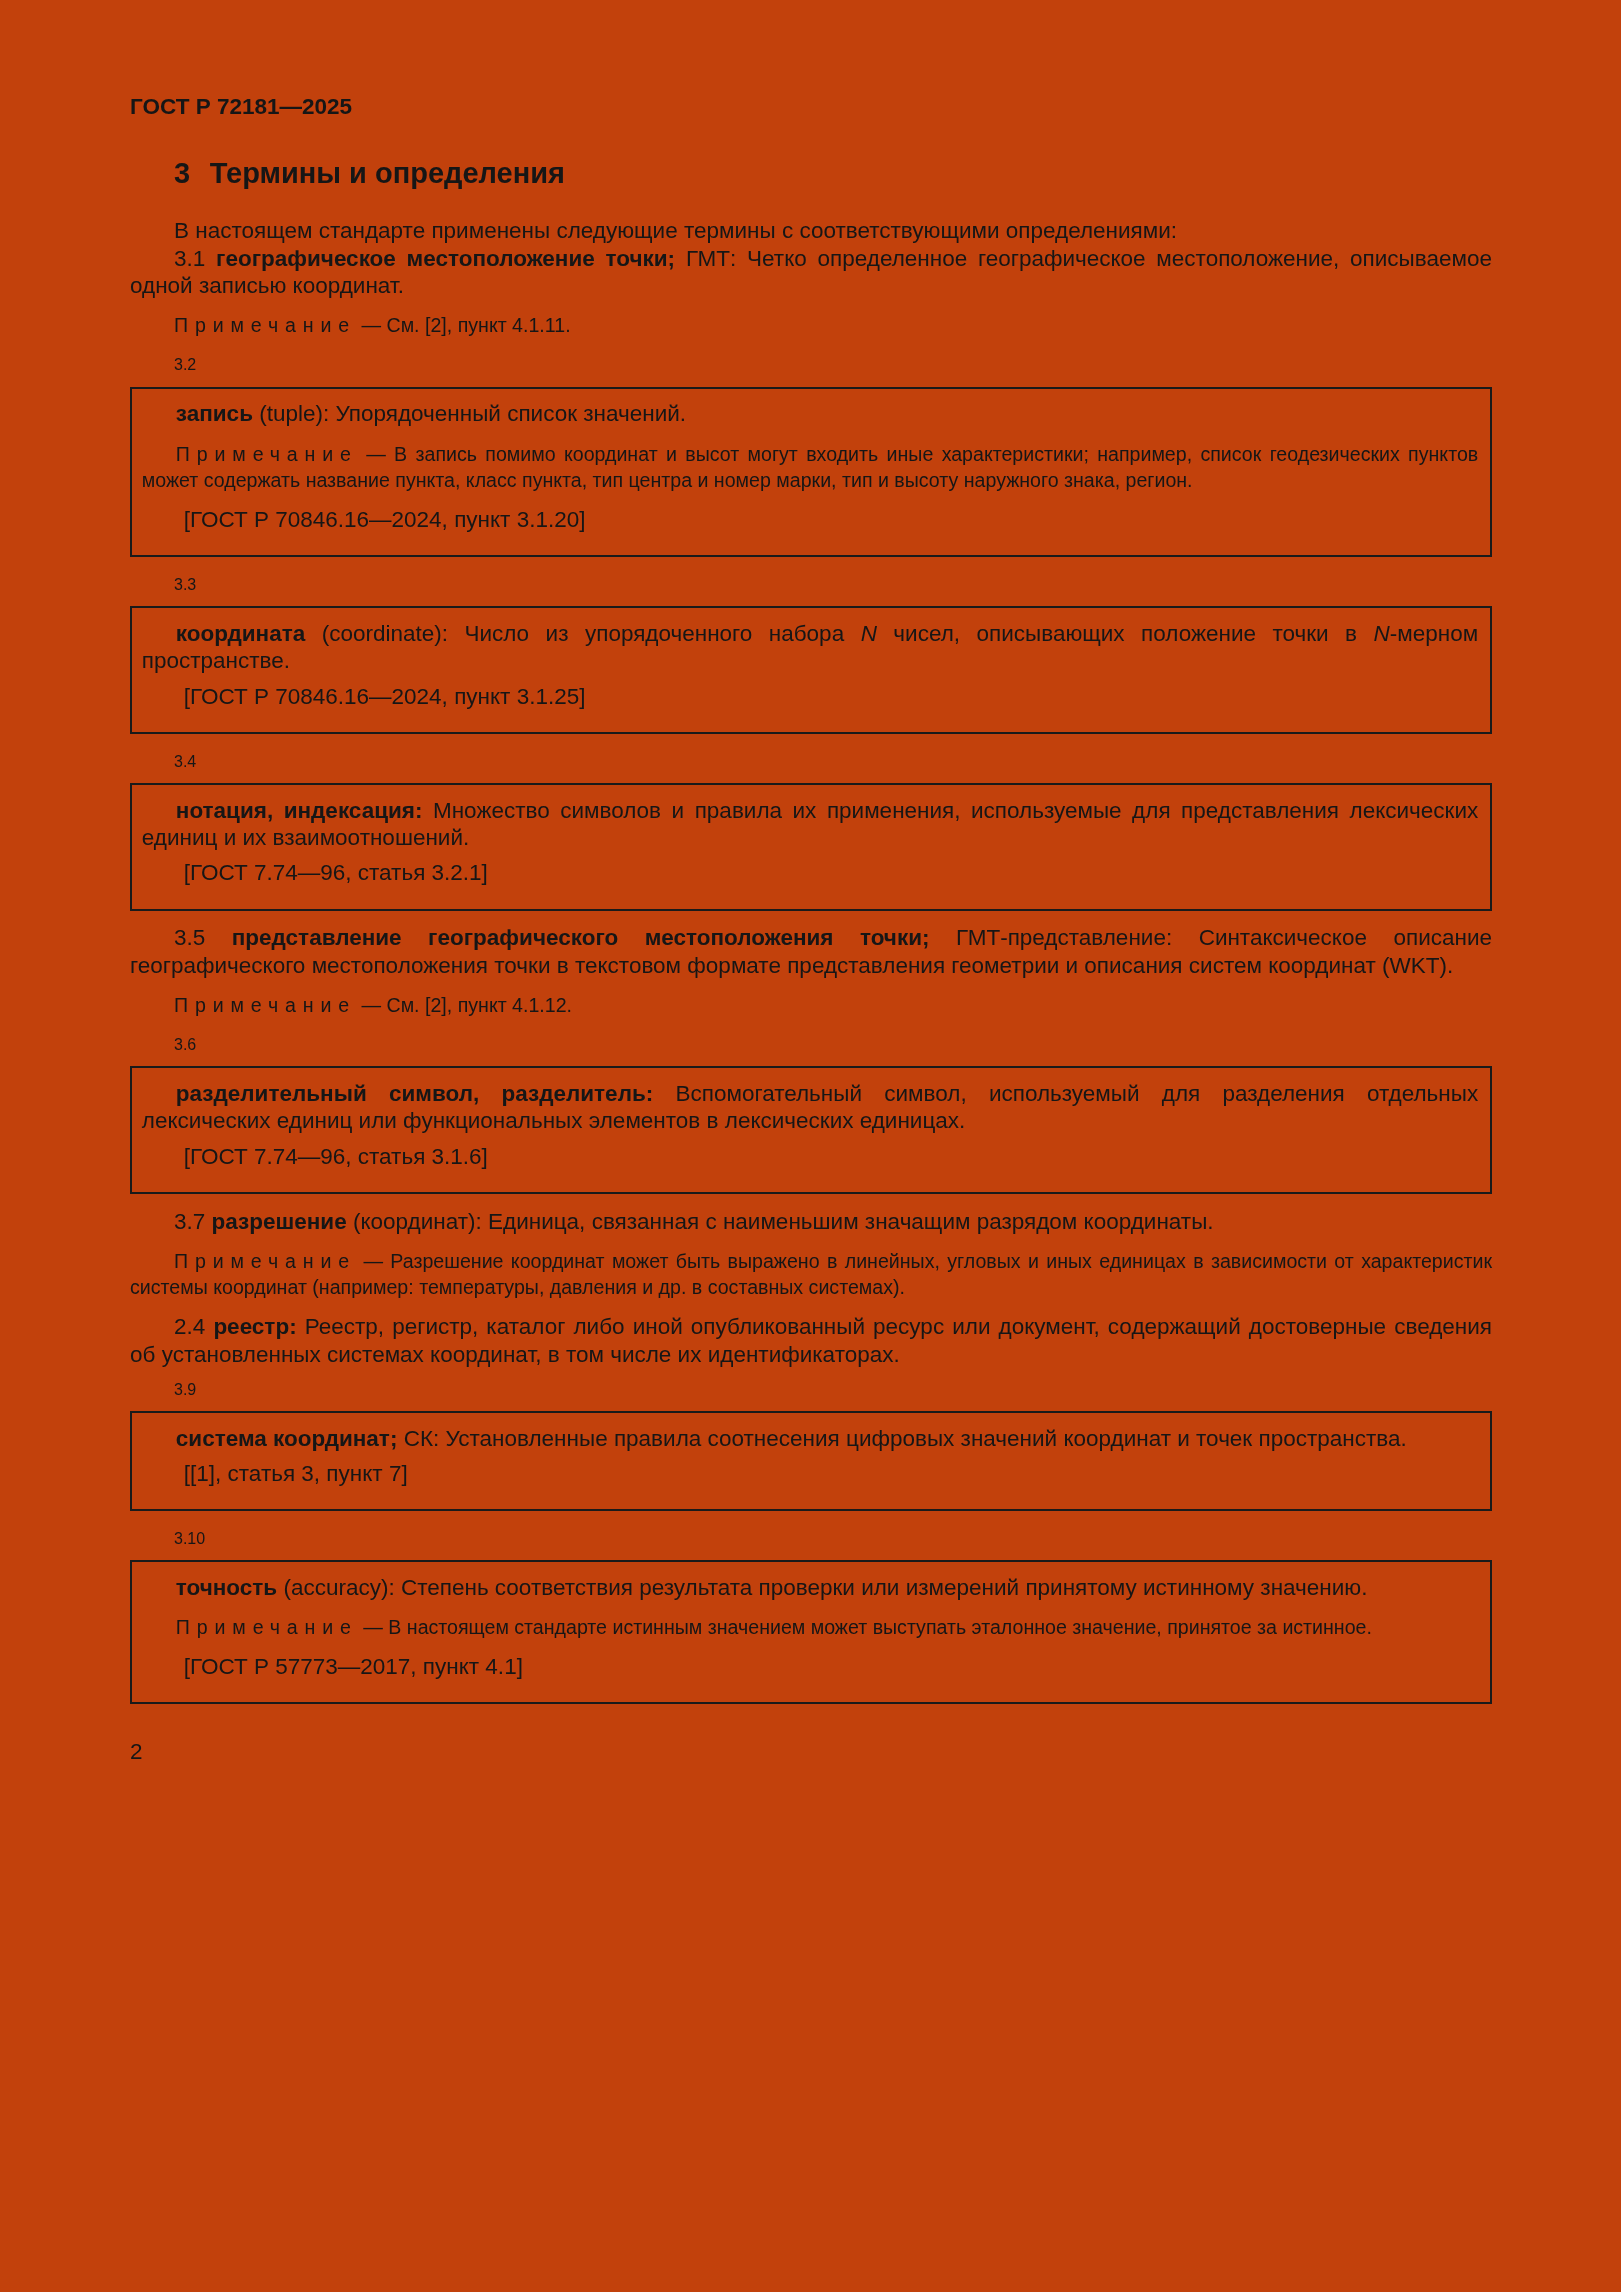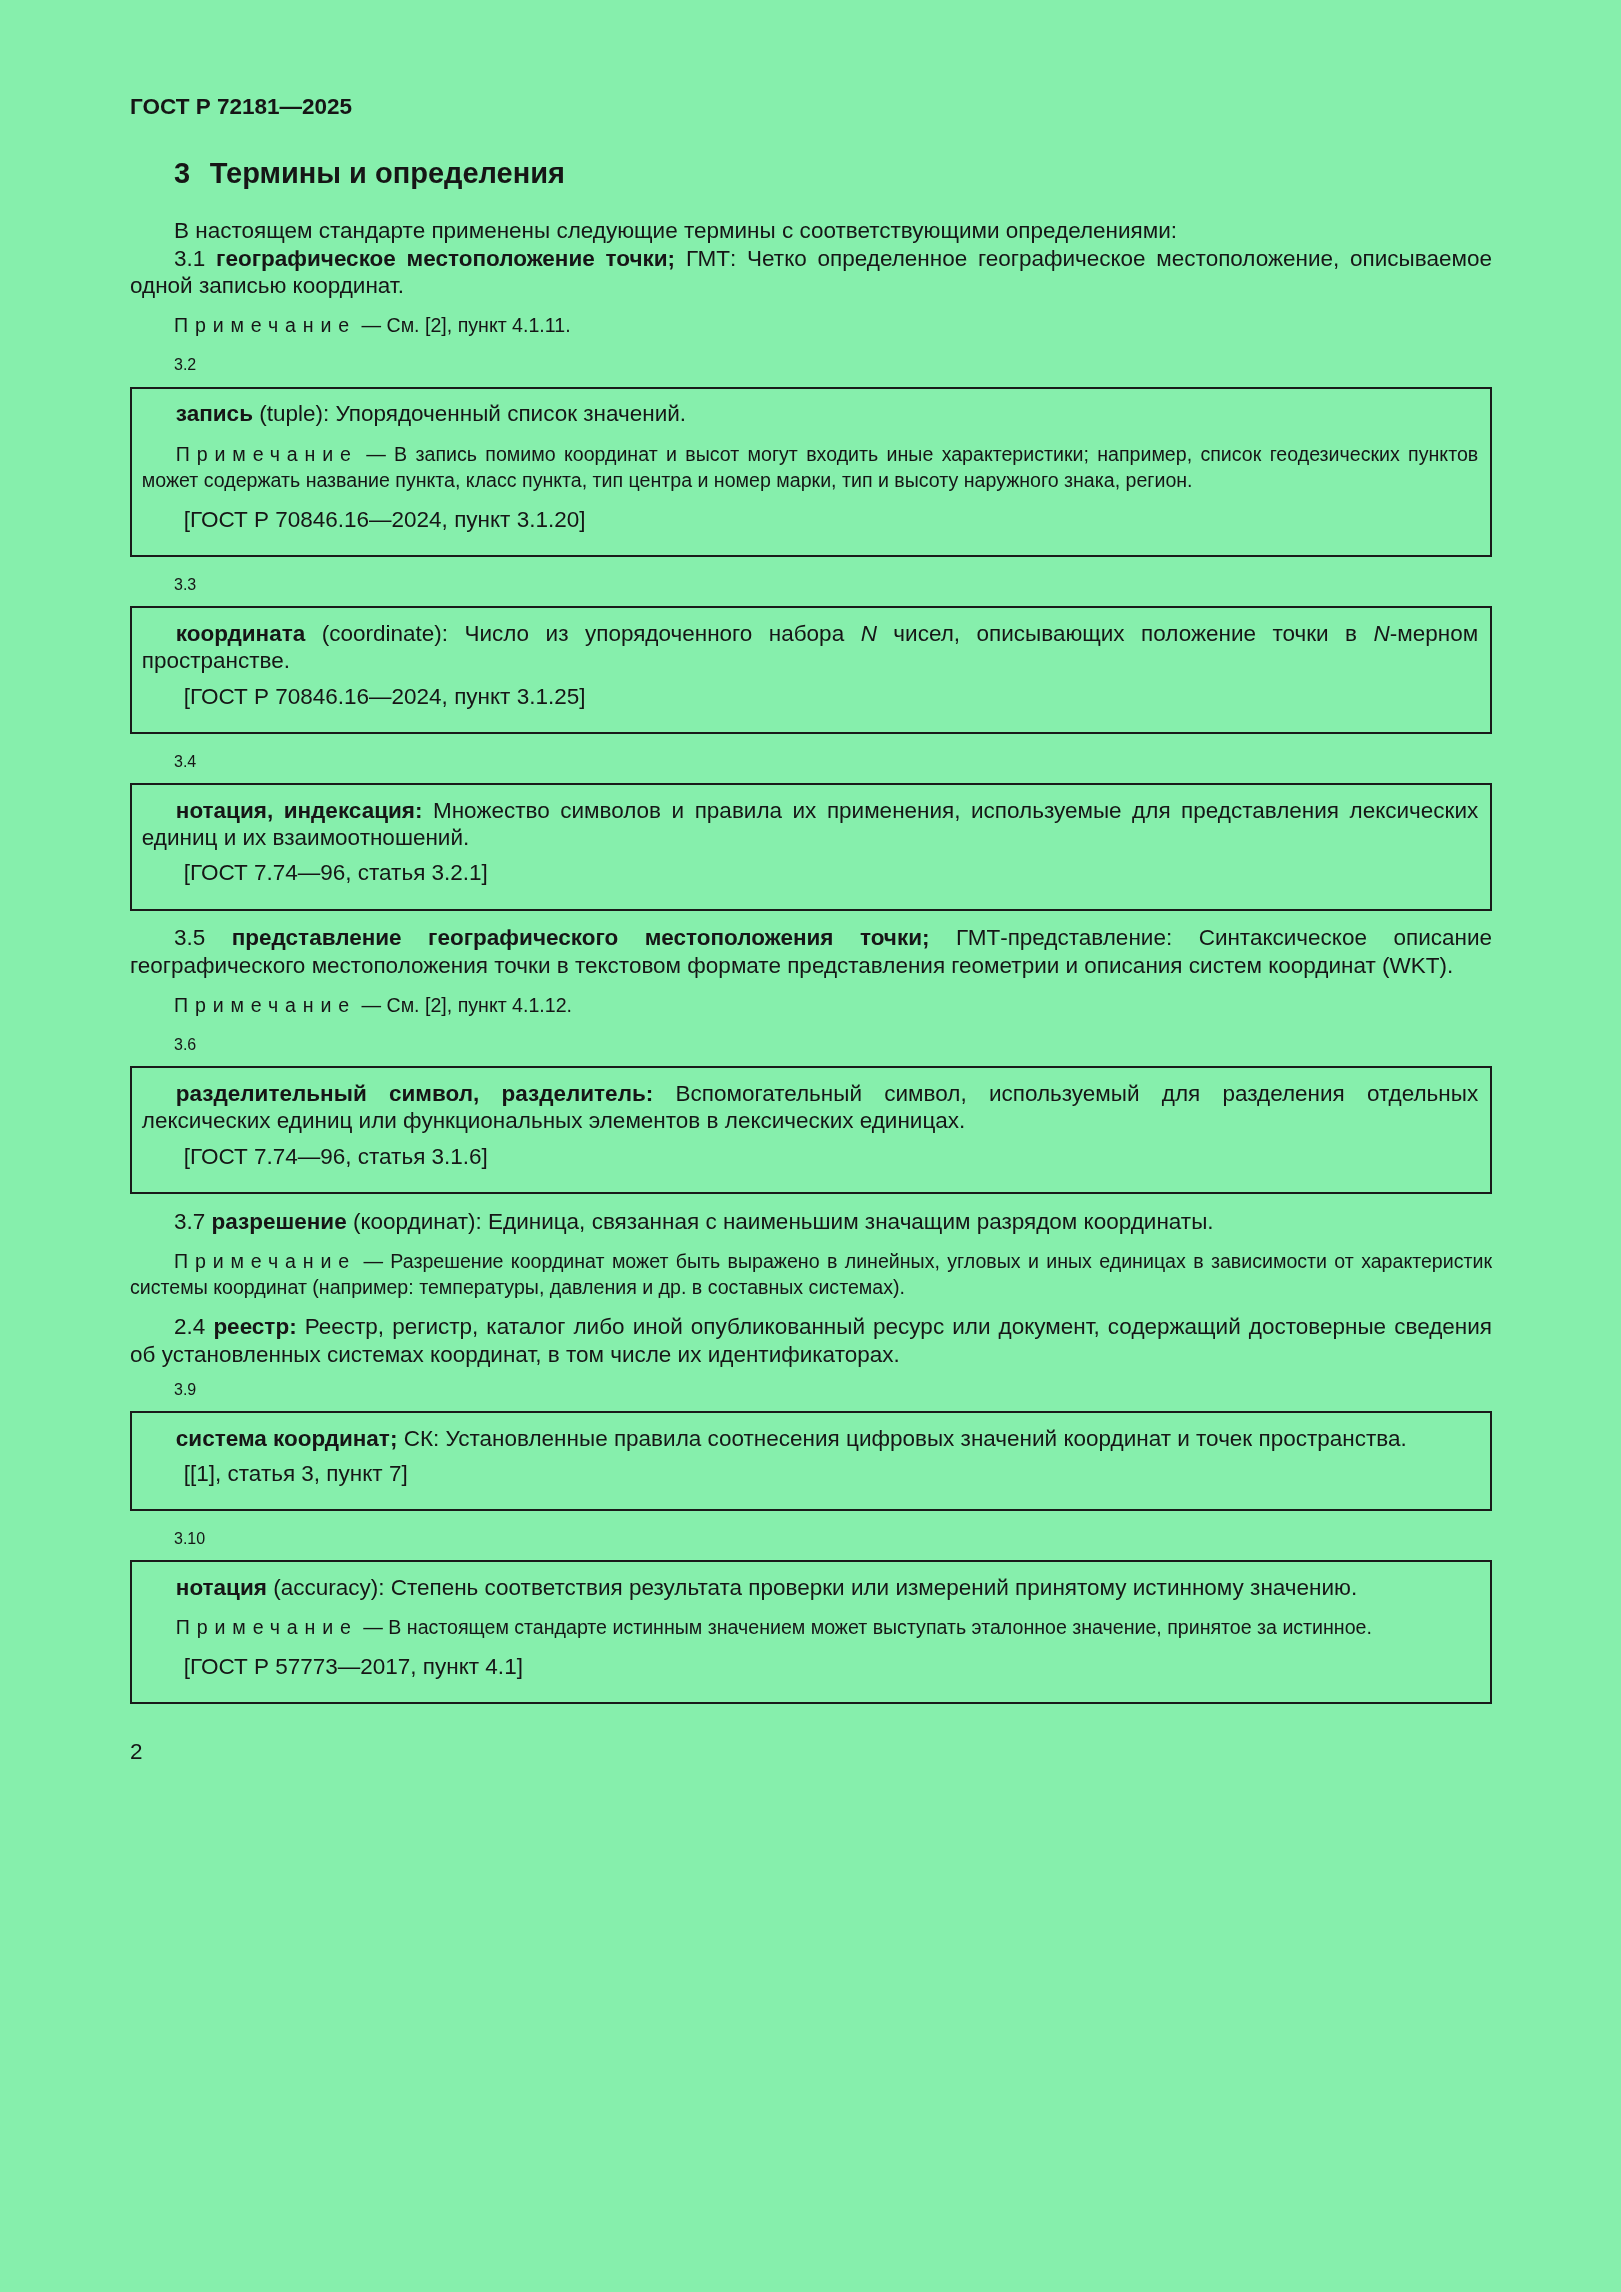--- a/index.html
+++ b/index.html
@@ -1,21 +1,21 @@
 <!DOCTYPE html>
 <html lang="ru"><head>
 <meta charset="utf-8">
 <style>
   * { box-sizing: border-box; }
   html, body { margin: 0; padding: 0; background: #ffffff; }
   .page {
     position: relative;
     width: 1621px;
     height: 2293px;
-    background: #86efac;
+    background: #c2410c;
     color: #161616;
     font-family: "Liberation Sans", sans-serif;
     overflow: hidden;
   }
   .content {
     position: absolute;
     top: 94px;
     left: 130px;
     width: 1362px;
   }
@@ -128,21 +128,21 @@
     <p class="clause-num">3.9</p>
 
     <div class="term-box">
       <p class="para"><b>система координат;</b><span> СК: Установленные правила соотнесения цифровых значений координат и точек пространства.</span></p>
       <p class="source">[[1], статья 3, пункт 7]</p>
     </div>
 
     <p class="clause-num">3.10</p>
 
     <div class="term-box">
-      <p class="para"><b>нотация</b><span> (accuracy): Степень соответствия результата проверки или измерений принятому истинному значению.</span></p>
+      <p class="para"><b>точность</b><span> (accuracy): Степень соответствия результата проверки или измерений принятому истинному значению.</span></p>
       <p class="note"><span class="note-label">Примечание</span><span> — В настоящем стандарте истинным значением может выступать эталонное значение, принятое за истинное.</span></p>
       <p class="source">[ГОСТ Р 57773—2017, пункт 4.1]</p>
     </div>
 
     <p class="page-number">2</p>
 
   </div>
 </div>
 
 

